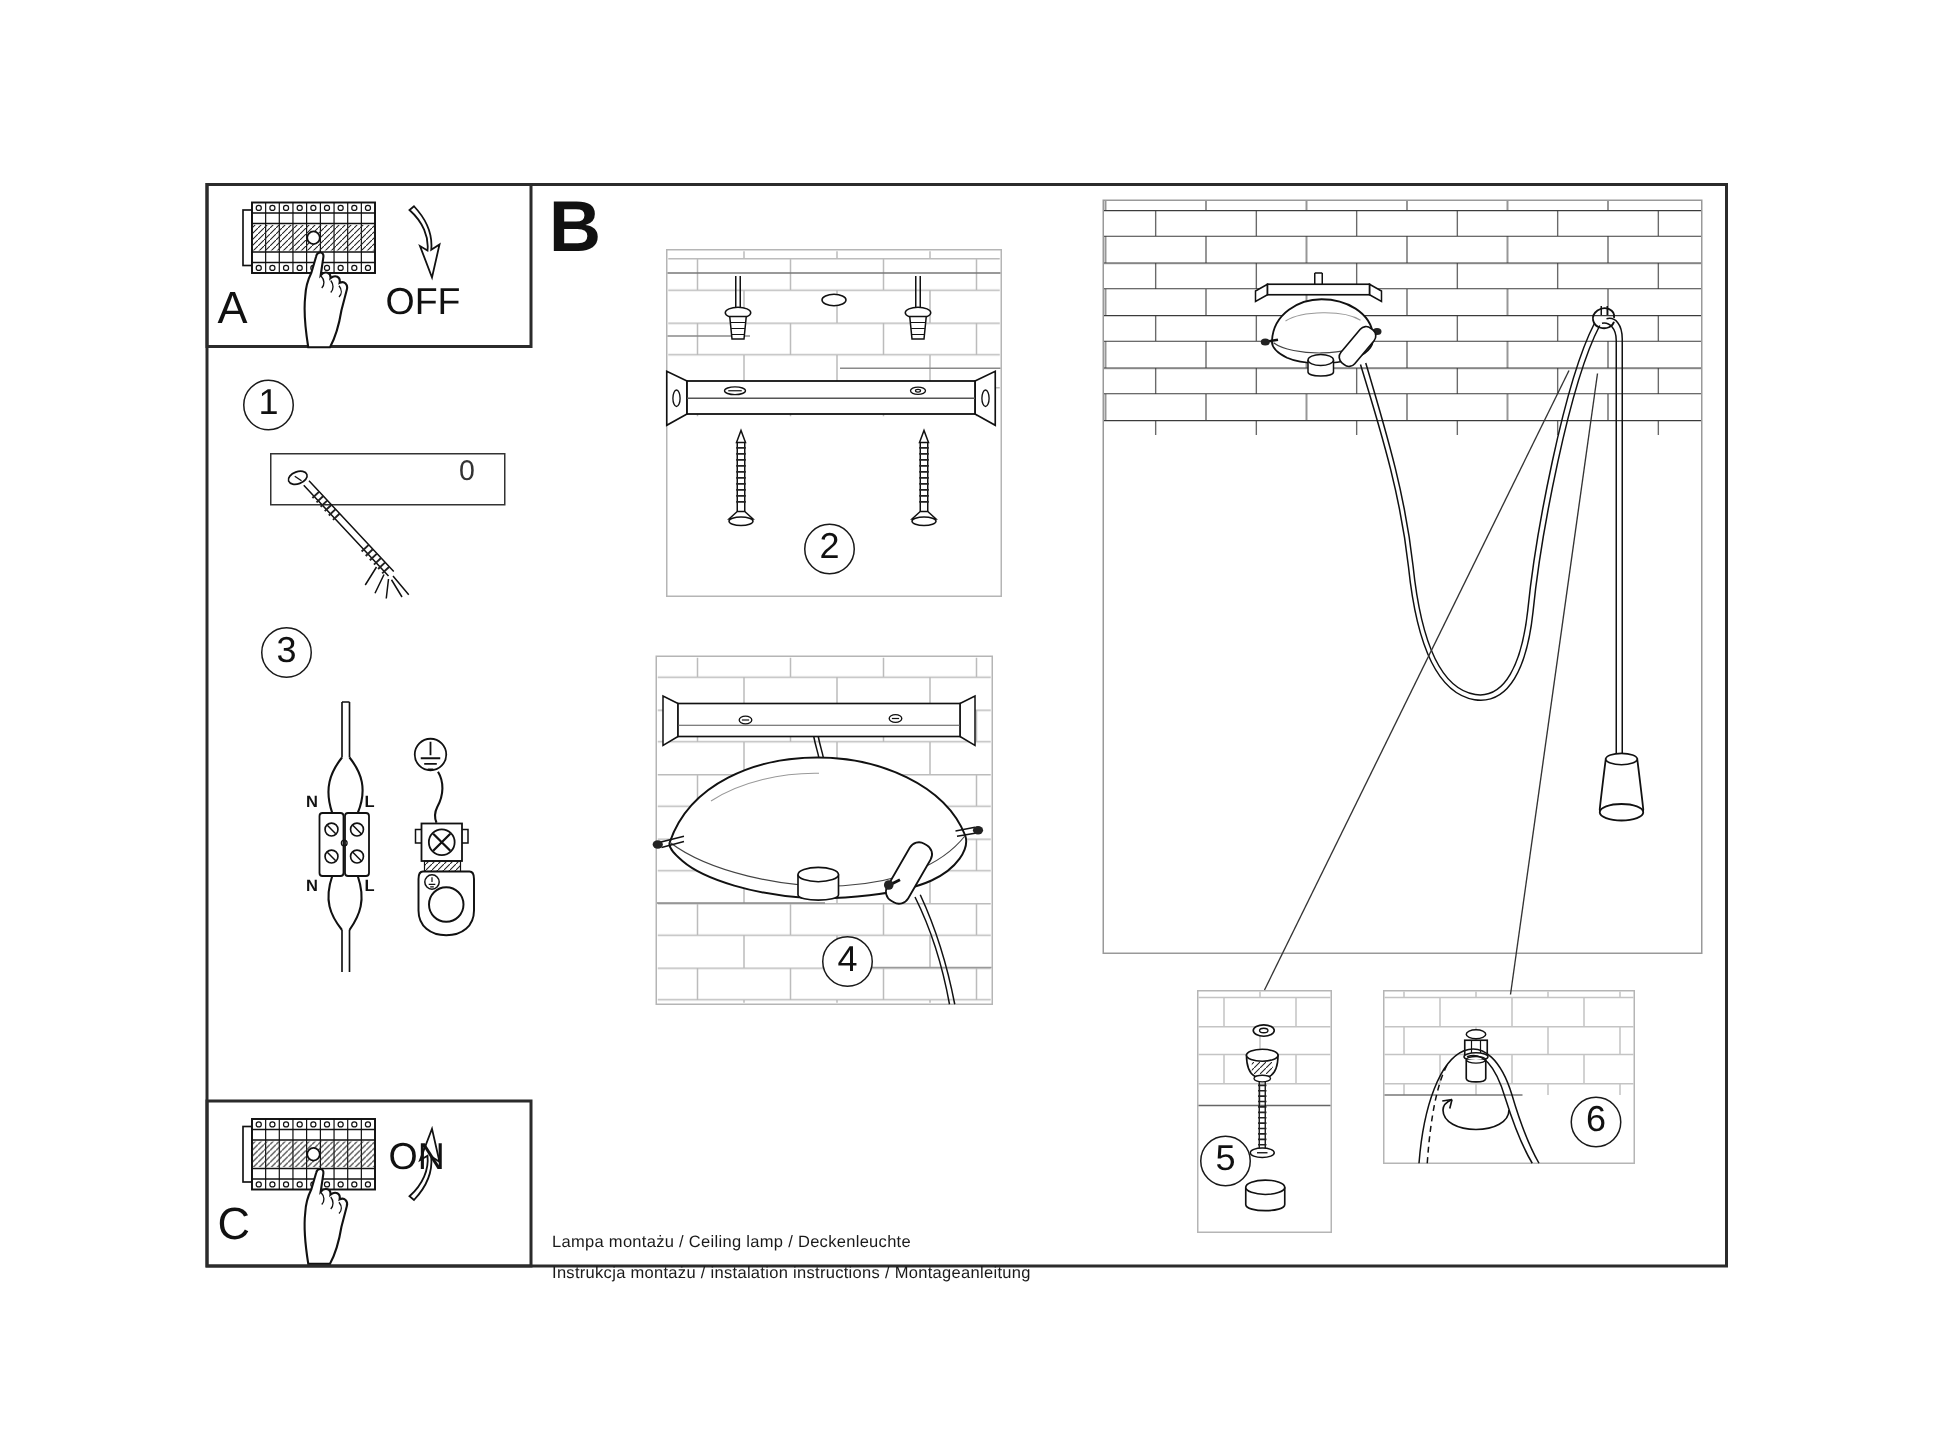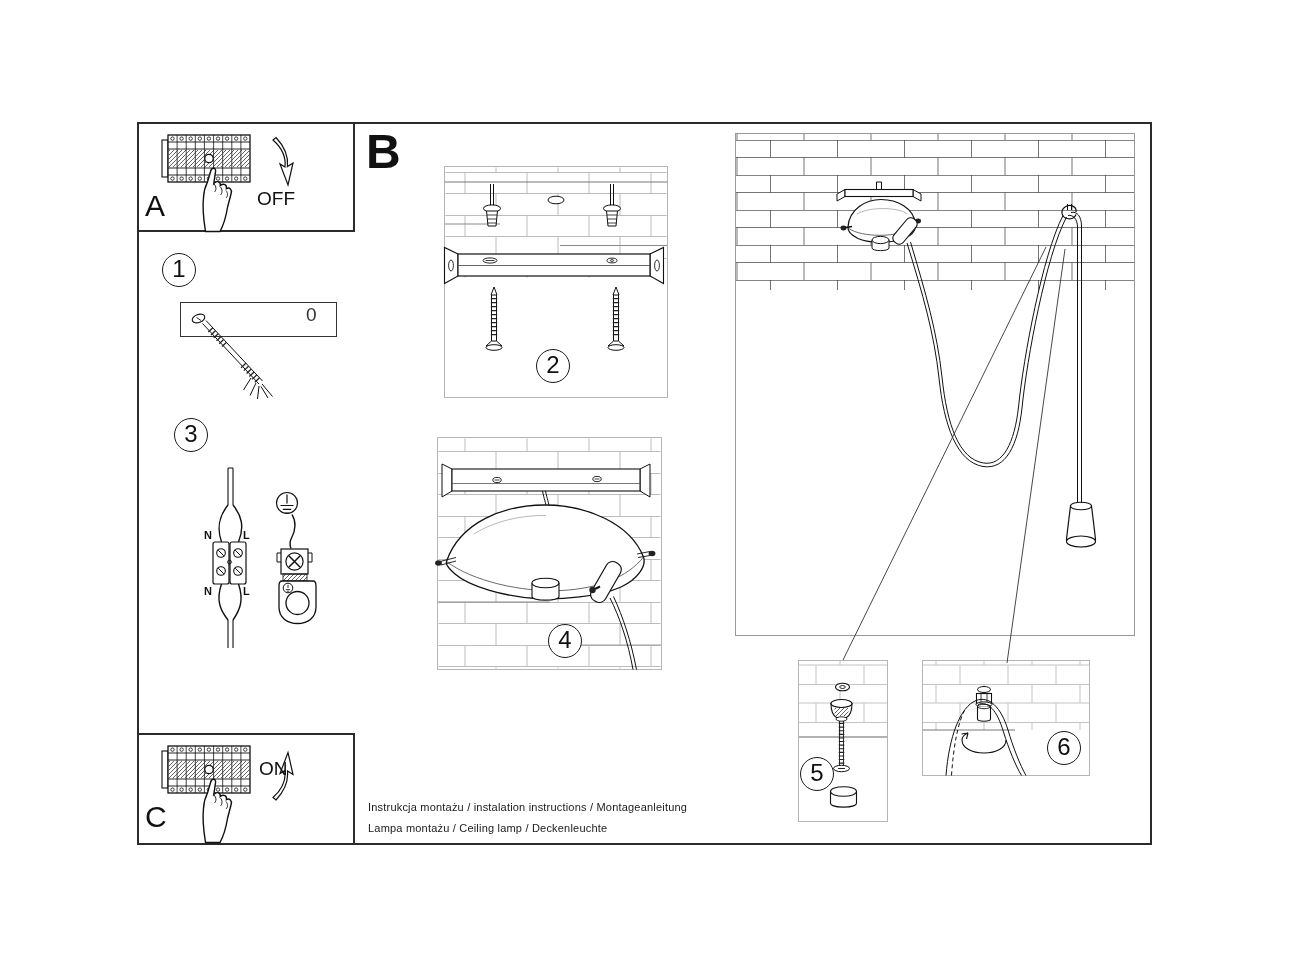--- a/index.html
+++ b/index.html
@@ -10,21 +10,21 @@
   .frame-med{border:1.5px solid #333;}
   .frame-light{border:1px solid #b5b5b5;}
   .frame-gray{border:1px solid #999;}
   svg.art{position:absolute;left:0;top:0;z-index:2;pointer-events:none;}
   .txt{position:absolute;z-index:3;white-space:nowrap;line-height:1;}
   .circle-num{position:absolute;z-index:3;width:34px;height:34px;border:1.6px solid #1a1a1a;
       border-radius:50%;box-sizing:border-box;text-align:center;line-height:30px;
       font-size:24px;background:#fff;}
   .big-letter{font-size:48px;font-weight:bold;}
   .panel-letter{font-size:30px;}
-  .switch-word{font-size:19px;}
+  .switch-word{font-size:25px;}
   .wire-label{font-size:11px;font-weight:bold;}
   .plate-mark{font-size:19px;color:#333;}
   .footer-line{font-size:11px;color:#1a1a1a;letter-spacing:.2px;}
 </style>
 </head>
 <body>
 
 <div class="page">
 
   <div class="box frame-dark" style="left:137px;top:122px;width:1015px;height:723px;"></div>
@@ -334,16 +334,16 @@
   <div class="circle-num" style="left:800px;top:757px;"><span>5</span></div>
   <div class="circle-num" style="left:1047px;top:731px;"><span>6</span></div>
 
   <div class="txt plate-mark" style="left:306px;top:305px;">0</div>
 
   <div class="txt wire-label" style="left:204px;top:530px;">N</div>
   <div class="txt wire-label" style="left:243px;top:530px;">L</div>
   <div class="txt wire-label" style="left:204px;top:586px;">N</div>
   <div class="txt wire-label" style="left:243px;top:586px;">L</div>
 
-  <div class="txt footer-line" style="left:368px;top:802px;">Instrukcja montażu / instalation instructions / Montageanleitung</div>
+  <div class="txt footer-line" style="left:368px;top:844px;">Instrukcja montażu / instalation instructions / Montageanleitung</div>
   <div class="txt footer-line" style="left:368px;top:823px;">Lampa montażu / Ceiling lamp / Deckenleuchte</div>
 
 </div>
 
 </body></html>

